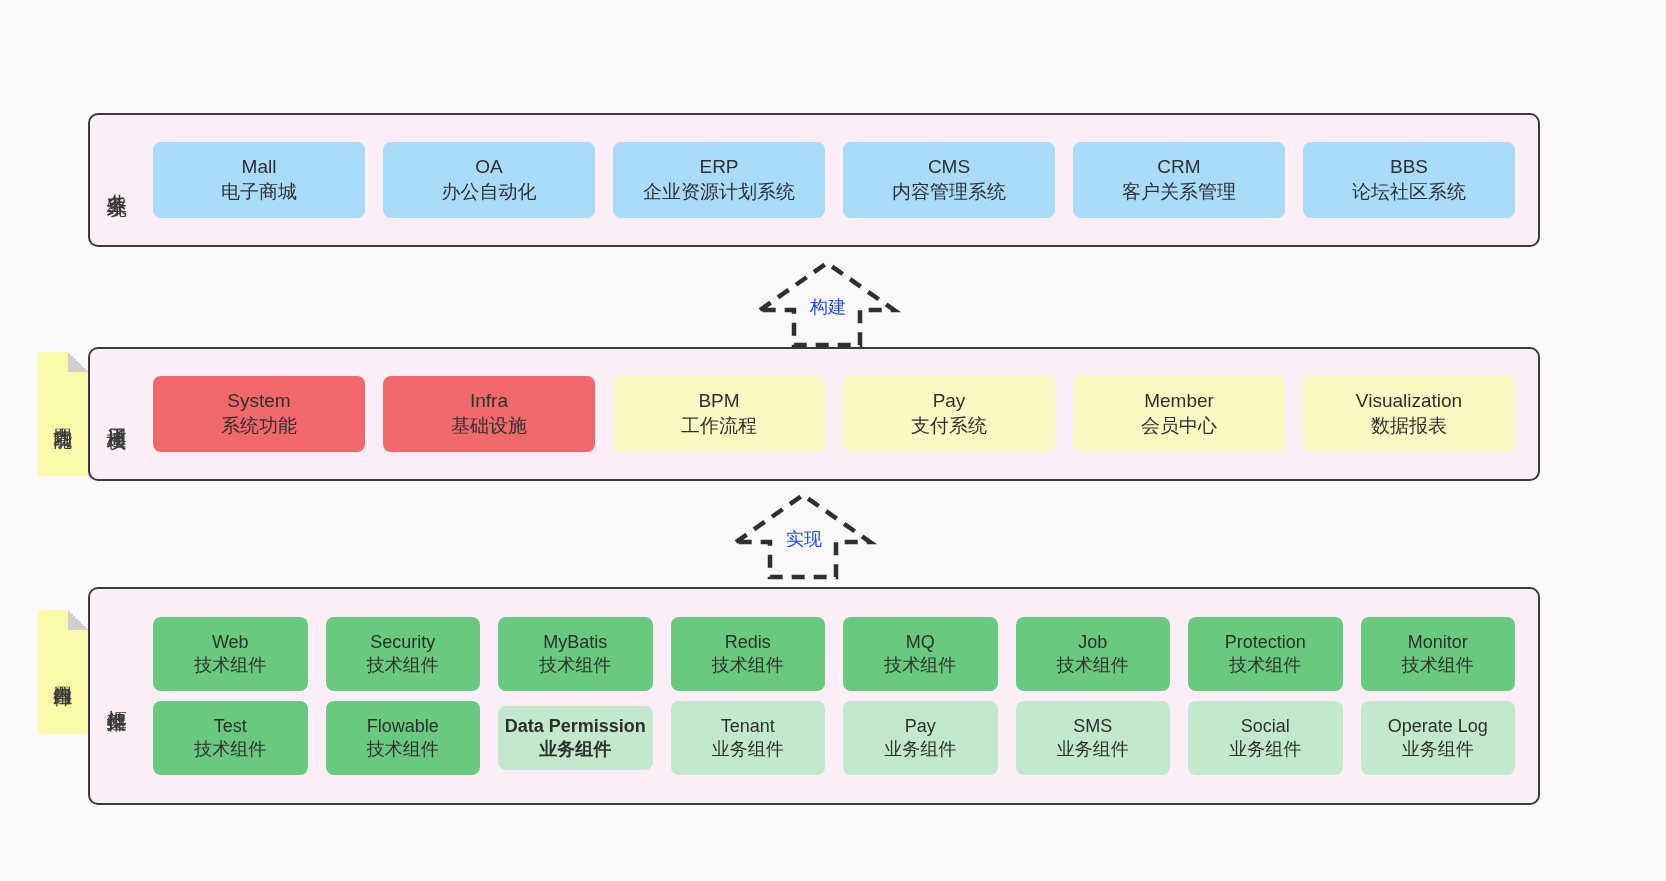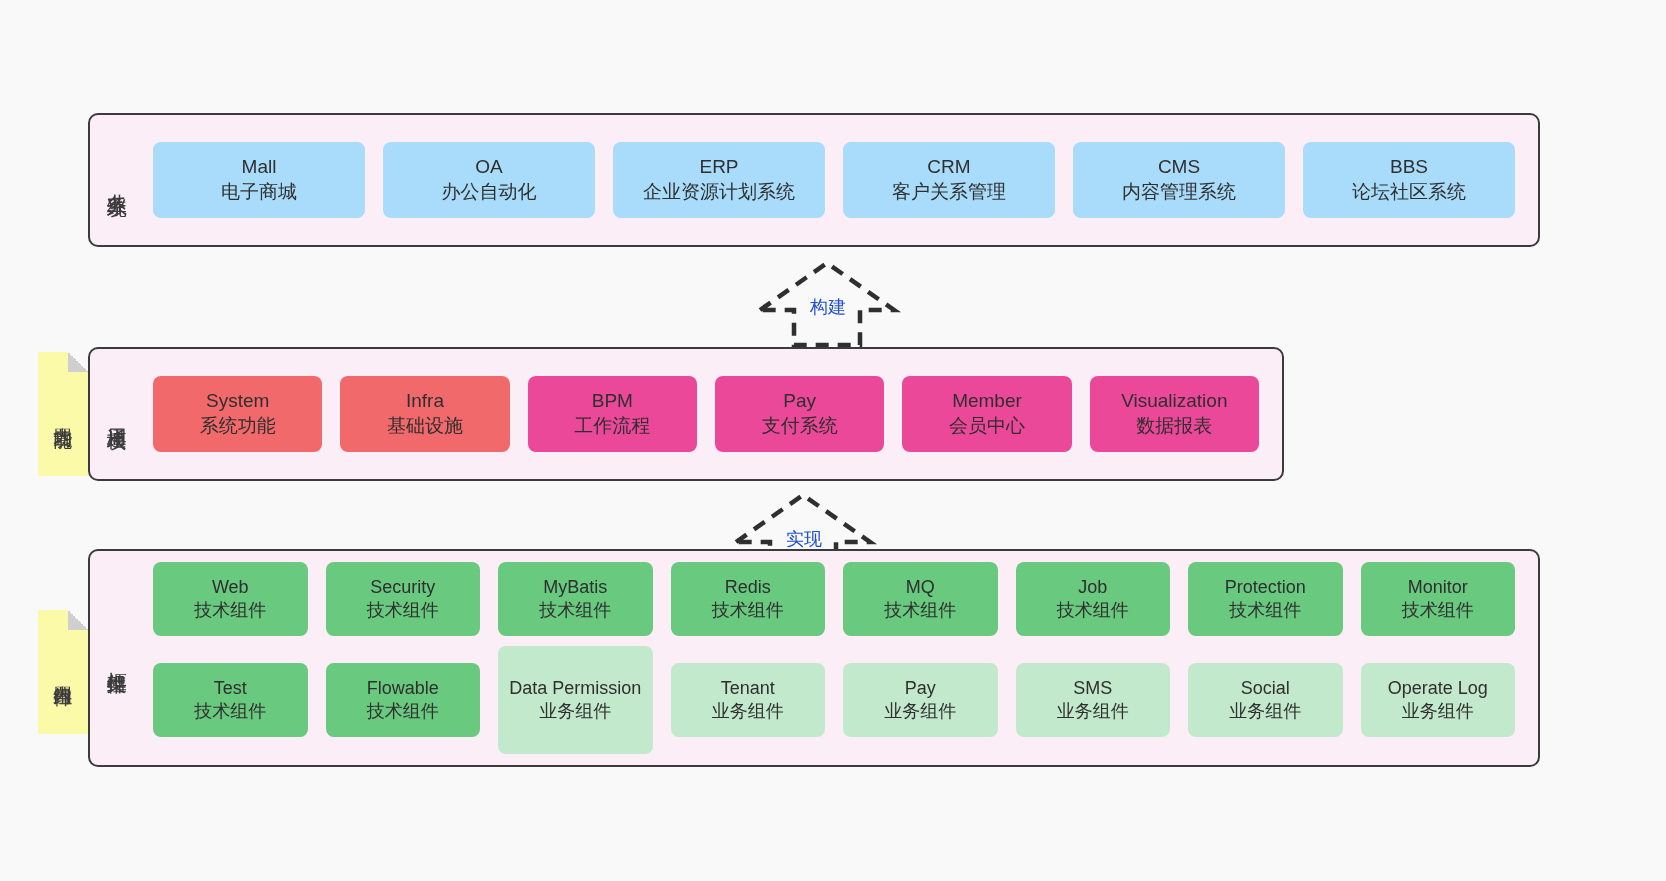--- a/index.html
+++ b/index.html
@@ -56,47 +56,47 @@
     font-size: 19px;
     line-height: 1.30;
     color: #2f2f2f;
     padding: 16px 4px;
   }
   .card .l1 { display: block; }
   .card .l2 { display: block; }
 
   .blue    { background: #a9dcfb; }
   .red     { background: #f2696c; }
-  .pink    { background: #ec4899; }
+  .pink    { background: #fef9c3; }
   .green   { background: #68c97f; }
   .lgreen  { background: #c2e9cc; }
 
   
   #layer-business { left: 88px; top: 113px; width: 1452px; height: 134px; }
   #layer-business .card { height: 76px; }
 
   
-  #layer-common { left: 88px; top: 347px; width: 1196px; height: 134px; }
+  #layer-common { left: 88px; top: 347px; width: 1452px; height: 134px; }
   #layer-common .card { height: 76px; }
 
   
-  #layer-framework { left: 88px; top: 549px; width: 1452px; height: 218px; }
+  #layer-framework { left: 88px; top: 587px; width: 1452px; height: 218px; }
   #layer-framework .layer-body {
     flex-direction: column;
     justify-content: center;
     padding: 0 14px 0 0;
   }
   .grid-row {
     display: flex;
     width: 100%;
     align-items: center;
   }
   .grid-row.top    { margin-bottom: 10px; }
   .grid-row .card  { height: 74px; font-size: 18px; }
-  .grid-row .card.tall { height: 108px; }
+  .grid-row .card.tall { height: 64px; font-weight: bold; }
 
   
   .sticky {
     position: absolute;
     width: 50px;
     background: #fbfaa8;
     font-size: 19px;
     line-height: 1.12;
     color: #3b3b3b;
     display: flex;
@@ -144,26 +144,26 @@
     </div>
     <div class="card blue">
       <span class="l1">OA</span>
       <span class="l2">办公自动化</span>
     </div>
     <div class="card blue">
       <span class="l1">ERP</span>
       <span class="l2">企业资源计划系统</span>
     </div>
     <div class="card blue">
+      <span class="l1">CMS</span>
+      <span class="l2">内容管理系统</span>
+    </div>
+    <div class="card blue">
       <span class="l1">CRM</span>
       <span class="l2">客户关系管理</span>
-    </div>
-    <div class="card blue">
-      <span class="l1">CMS</span>
-      <span class="l2">内容管理系统</span>
     </div>
     <div class="card blue">
       <span class="l1">BBS</span>
       <span class="l2">论坛社区系统</span>
     </div>
   </div>
 </div>
 
 <div class="arrow" id="arrow-build">
   <svg width="150" height="95" viewBox="0 0 150 95">

